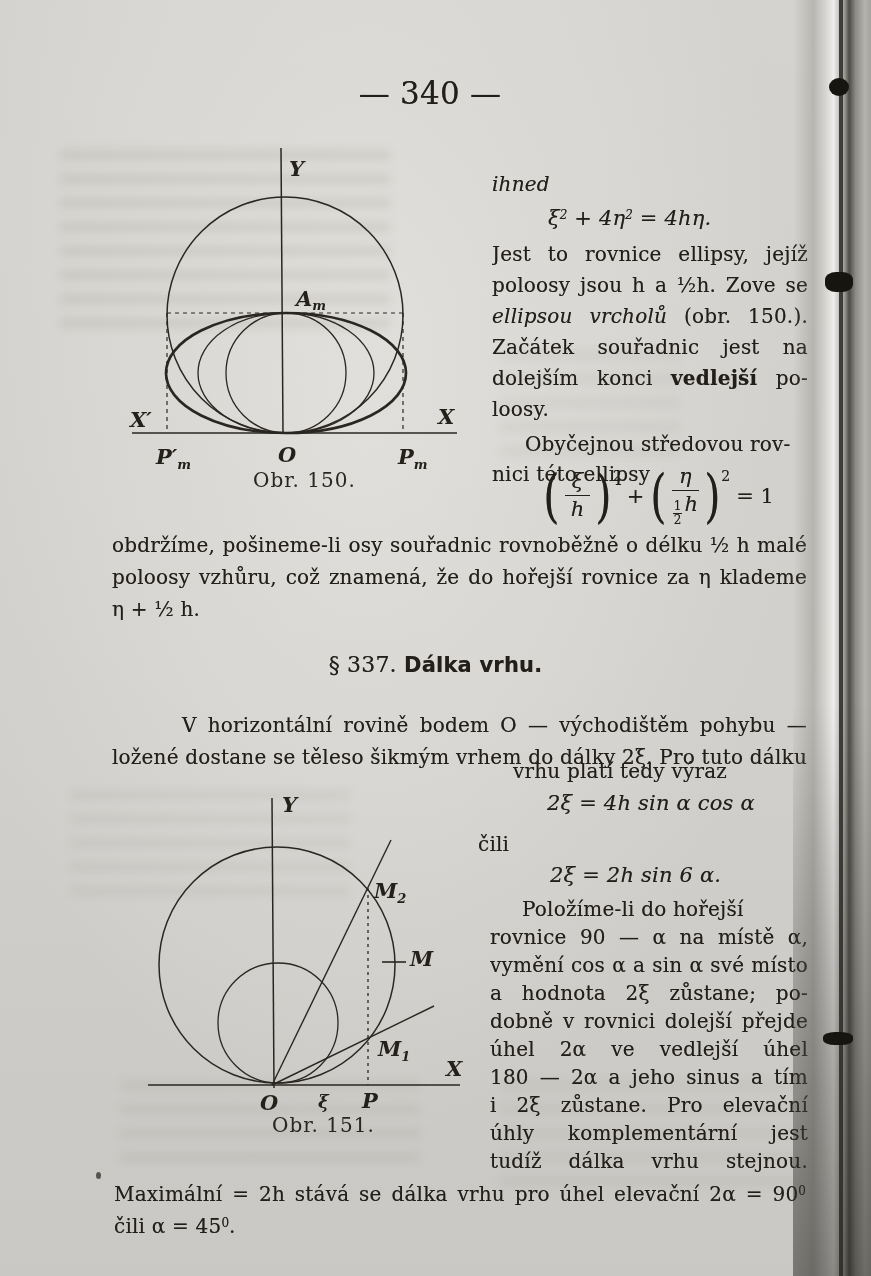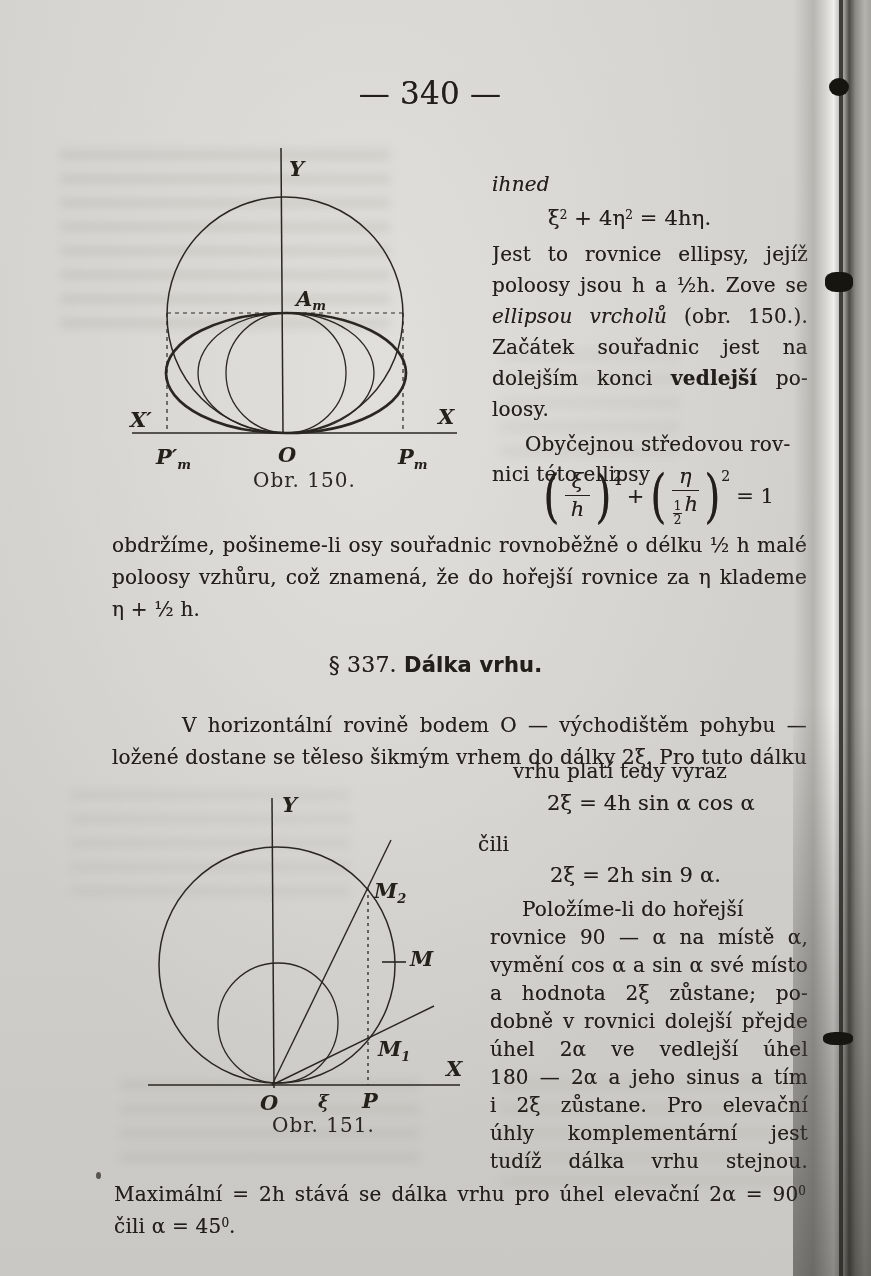--- a/index.html
+++ b/index.html
@@ -10,21 +10,21 @@
       linear-gradient(180deg,#d4d3cf 0%,#d0cfcb 60%,#c9c8c4 100%);
     font-family:"DejaVu Serif", "Liberation Serif", serif;
     color:#221f1a;
   }
   .ln{position:absolute; font-size:20px; line-height:26px; letter-spacing:.2px;
       text-shadow:0 0 .6px rgba(34,31,26,.55); white-space:nowrap;}
   .jst{white-space:normal; text-align:justify; text-align-last:justify; overflow:hidden; max-height:30px;}
   .it{font-style:italic;}
   .bd{font-weight:bold;}
   .sup{font-size:12px; vertical-align:6px; letter-spacing:0;}
-  .eq{font-size:21px;}
+  .eq{font-style:italic; font-size:21px;}
   
   .eq-big{position:absolute; display:flex; align-items:center; font-style:italic; font-size:21px;
           text-shadow:0 0 .6px rgba(34,31,26,.5);}
   .paren{font-size:58px; font-weight:400; line-height:0; transform:scaleX(.72); font-style:normal;}
   .frac{display:inline-flex; flex-direction:column; align-items:center; margin:0 2px; line-height:1.1;}
   .fnum{border-bottom:1.5px solid #221f1a; padding:0 7px 2px;}
   .fden{padding-top:2px;}
   .bexp{font-size:14px; font-style:normal; position:relative; top:-20px; left:-2px;}
   .halffrac{display:inline-flex; flex-direction:column; align-items:center; font-size:12px; line-height:1;
             vertical-align:1px; margin-right:2px; font-style:normal;}
@@ -131,21 +131,21 @@
   <div class="ln" style="left:0;top:652px;width:871px;text-align:center;font-size:22px;">
     <span>§ 337. </span><span class="bd" style="font-family:'DejaVu Sans','Liberation Sans',sans-serif;font-size:21px;">Dálka vrhu.</span>
   </div>
 
   <div class="ln jst" style="left:112px;top:712px;width:695px;text-indent:70px;">V horizontální rovině bodem O — východištěm pohybu — po-</div>
   <div class="ln jst" style="left:112px;top:744px;width:695px;">ložené dostane se těleso šikmým vrhem do dálky 2ξ. Pro tuto dálku</div>
   <div class="ln" style="left:496px;top:758px;margin-left:17px;">vrhu platí tedy výraz</div>
 
   <div class="ln eq" style="left:547px;top:790px;">2ξ = 4h sin α cos α</div>
   <div class="ln" style="left:478px;top:831px;">čili</div>
-  <div class="ln eq" style="left:550px;top:862px;">2ξ = 2h sin 9 α.</div>
+  <div class="ln eq" style="left:550px;top:862px;">2ξ = 2h sin 6 α.</div>
 
   <svg style="position:absolute;left:110px;top:780px;" width="380" height="370" viewBox="0 0 380 370">
     <g stroke="#2a2722" fill="none" stroke-width="1.5">
       <line x1="162" y1="18" x2="164" y2="308"></line>
       <line x1="38" y1="305" x2="350" y2="305"></line>
       <circle cx="167" cy="185" r="118"></circle>
       <circle cx="168" cy="243" r="60" stroke-width="1.3"></circle>
       <line x1="162" y1="305" x2="281" y2="60" stroke-width="1.4"></line>
       <line x1="162" y1="305" x2="324" y2="226" stroke-width="1.4"></line>
       <line x1="258" y1="108" x2="258" y2="305" stroke-dasharray="3 4" stroke-width="1.3"></line>

